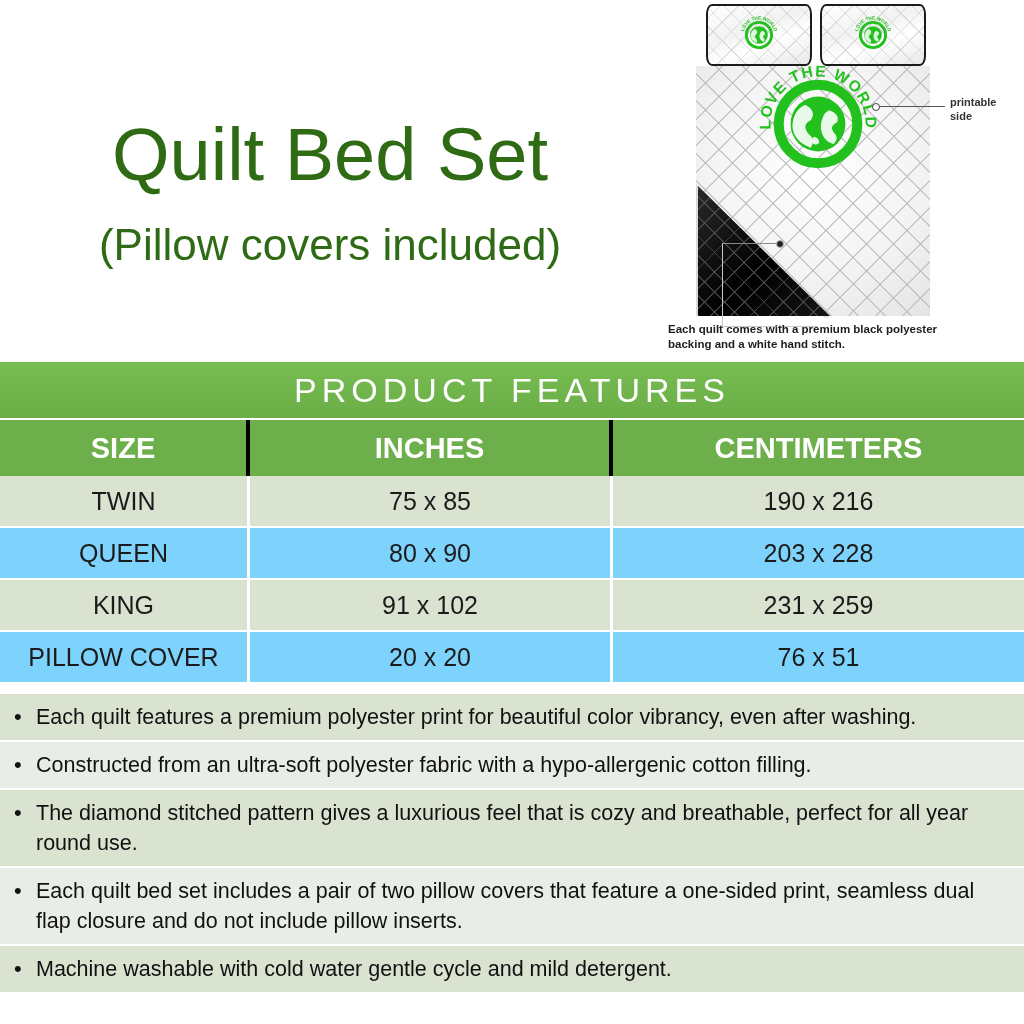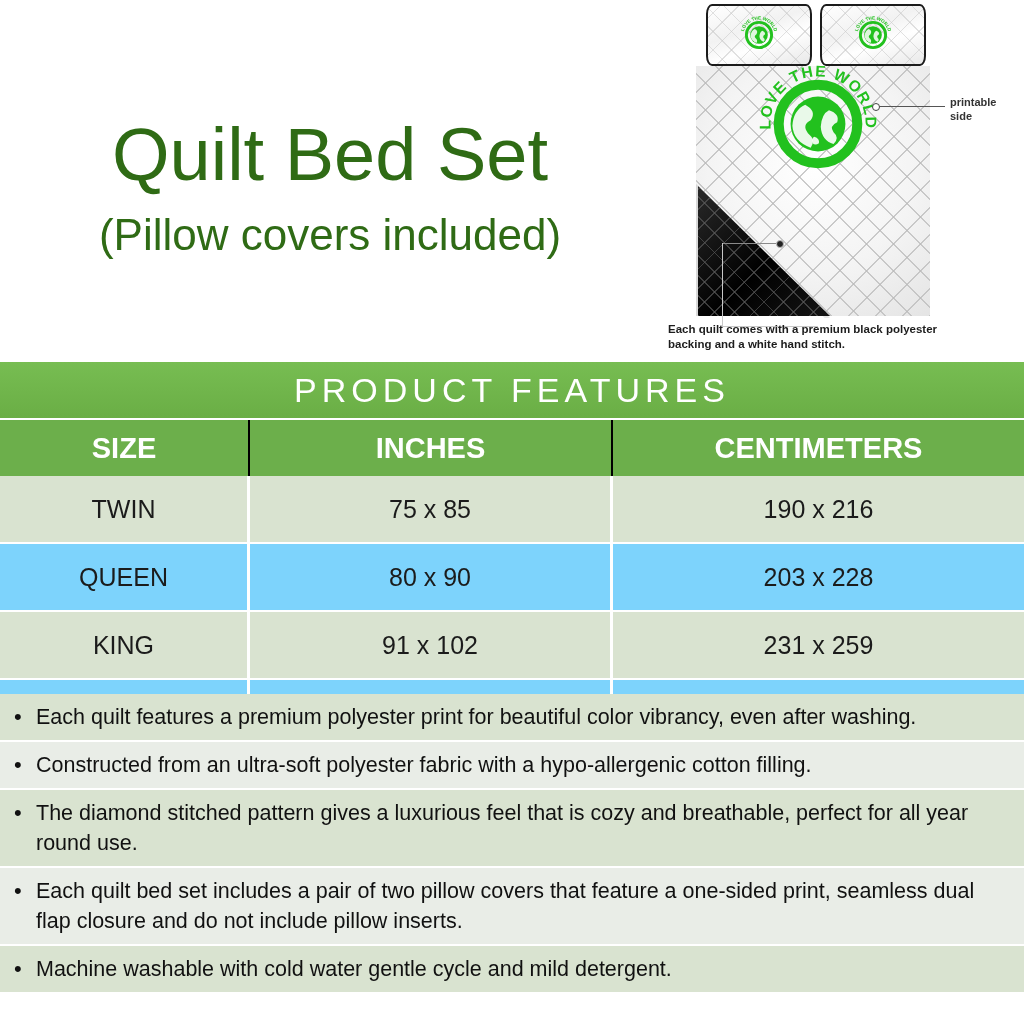--- a/index.html
+++ b/index.html
@@ -40,21 +40,21 @@
     letter-spacing: 0px;
     white-space: nowrap;
     text-align: center;
   }
   #sub-title {
     font-family: "Liberation Sans", sans-serif;
     font-size: 44px;
     font-weight: 400;
     color: #2f6b15;
     line-height: 1.0;
-    margin-top: 21px;
+    margin-top: 31px;
     white-space: nowrap;
   }
 
   
   #product-photo {
     position: absolute;
     left: 660px;
     top: 0;
     width: 364px;
     height: 362px;
@@ -227,30 +227,30 @@
     background: #6caf4b;
   }
   .col-head {
     display: flex;
     align-items: center;
     justify-content: center;
     color: #ffffff;
     font-size: 29px;
     font-weight: bold;
     box-sizing: border-box;
-    border-right: 2px solid #000000;
+    border-right: 4px solid #000000;
   }
   .col-head:last-child { border-right: none; }
   .c1 { width: 250px; }
   .c2 { width: 363px; }
   .c3 { width: 411px; }
 
   .data-row {
     display: flex;
-    height: 68px;
+    height: 52px;
   }
   .data-row.odd  { background: #d9e3d0; }
   .data-row.even { background: #7dd3fc; }
   .data-cell {
     display: flex;
     align-items: center;
     justify-content: center;
     color: #1b1b1b;
     font-size: 25px;
     box-sizing: border-box;

